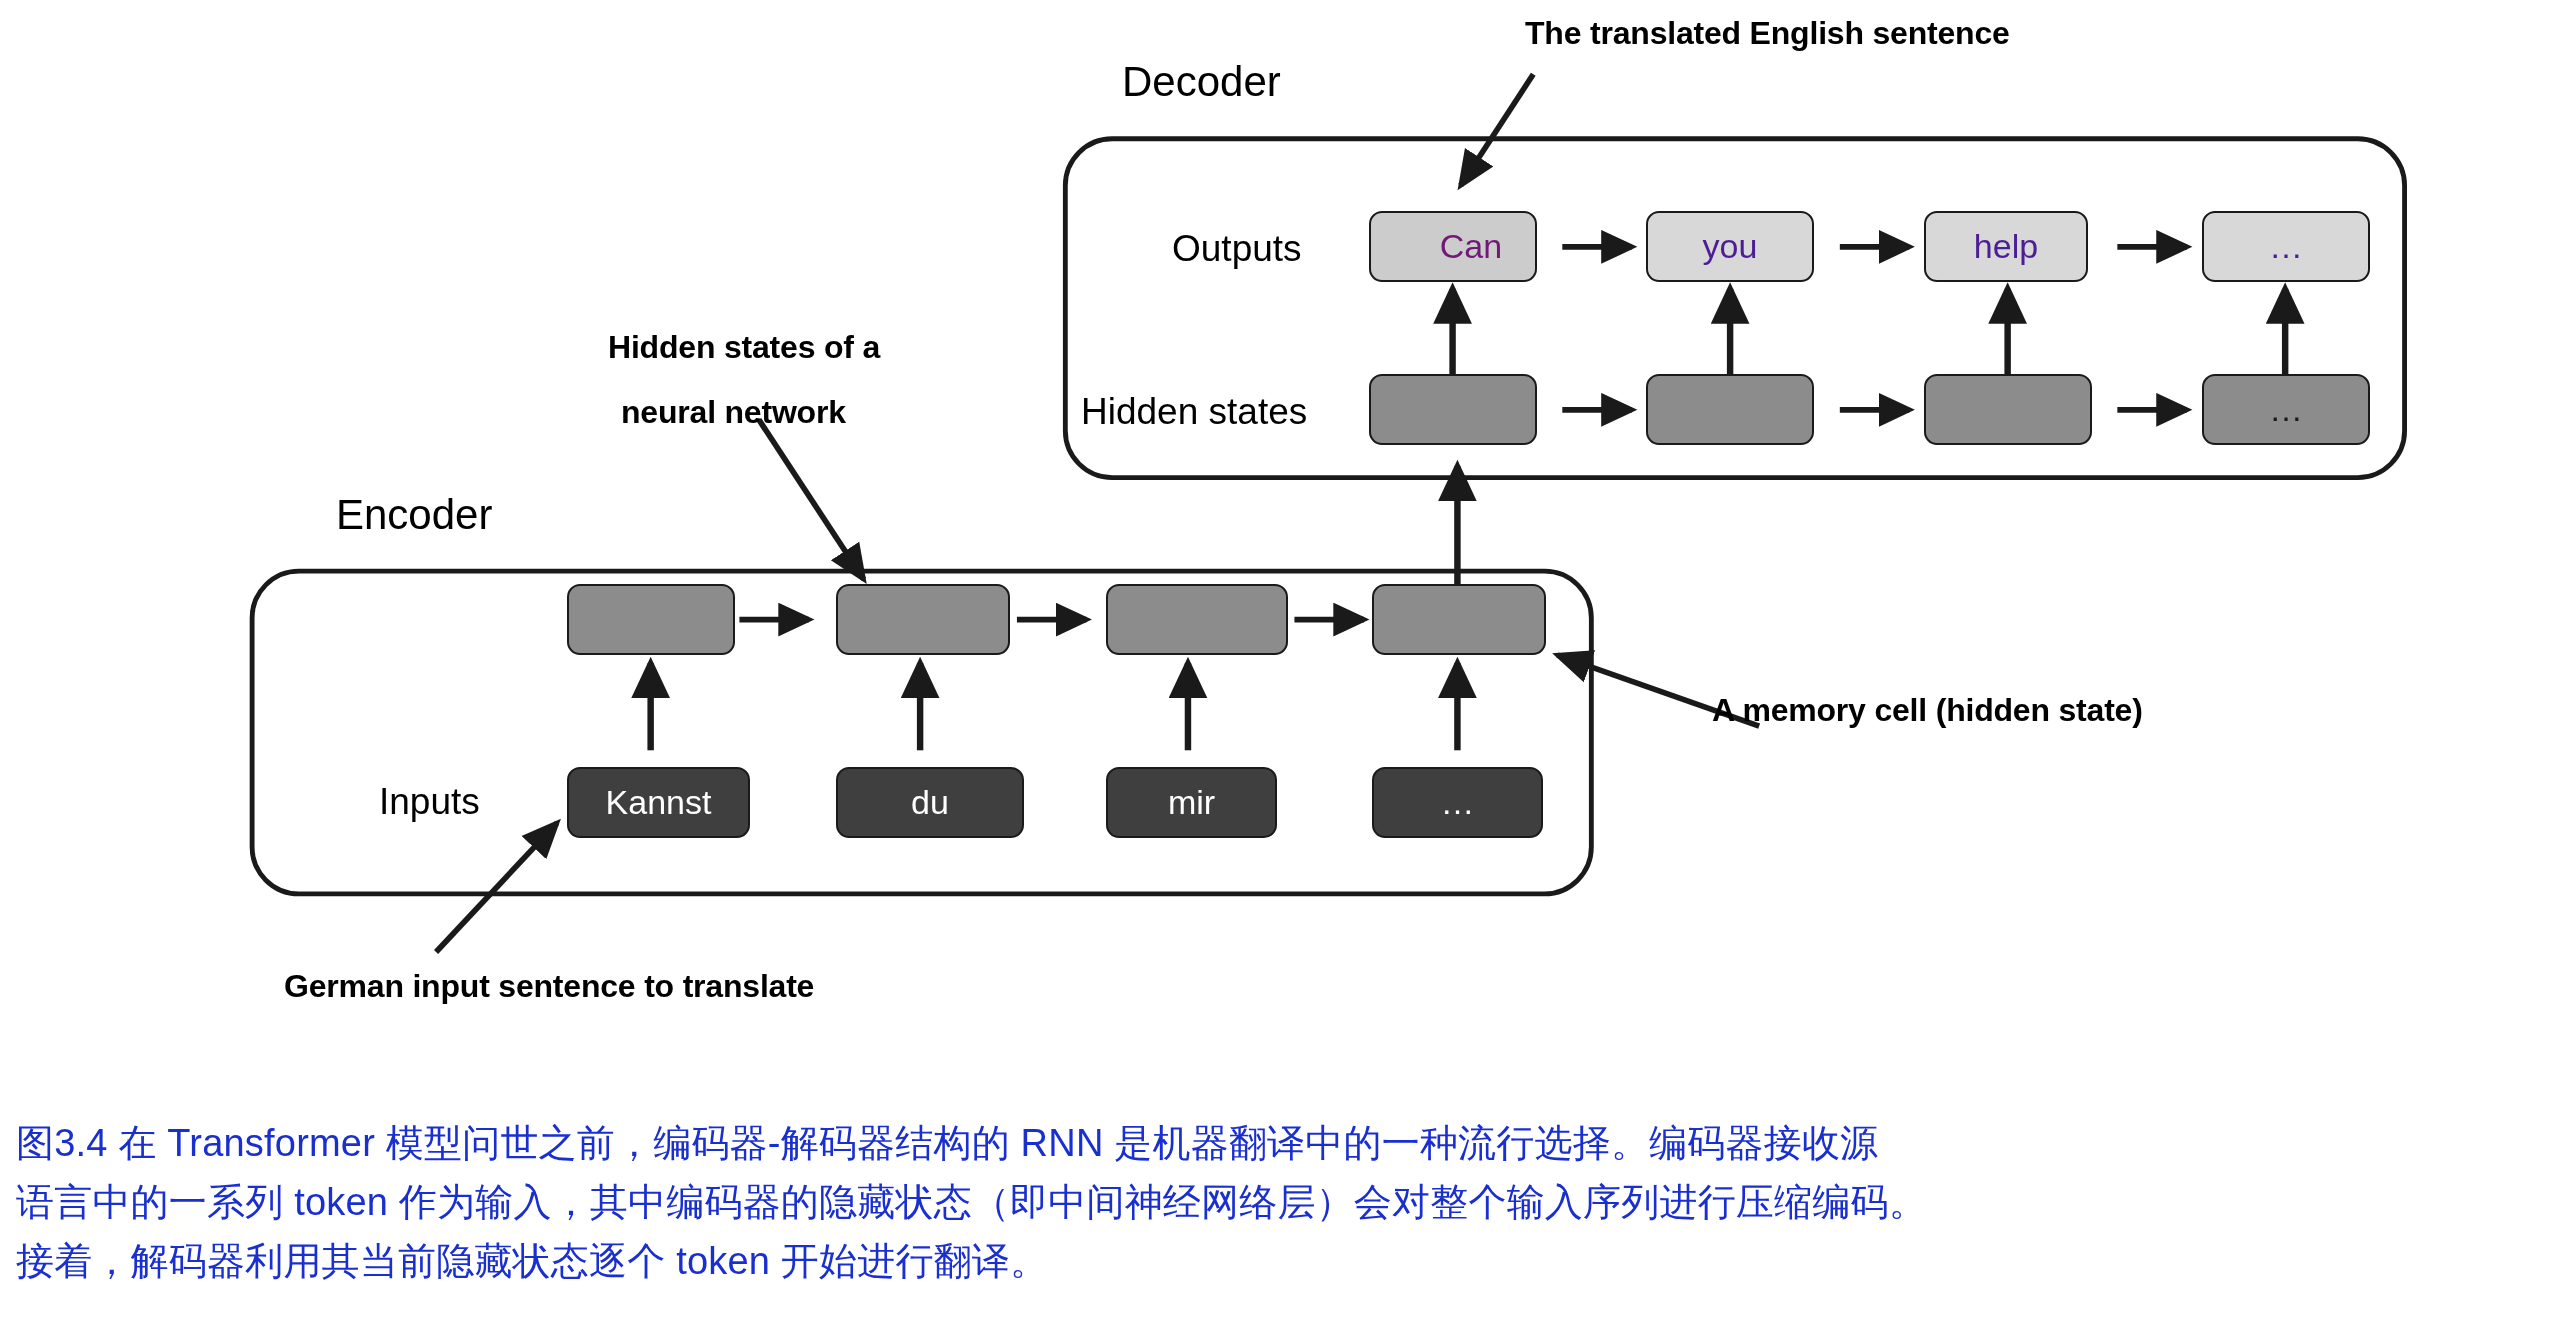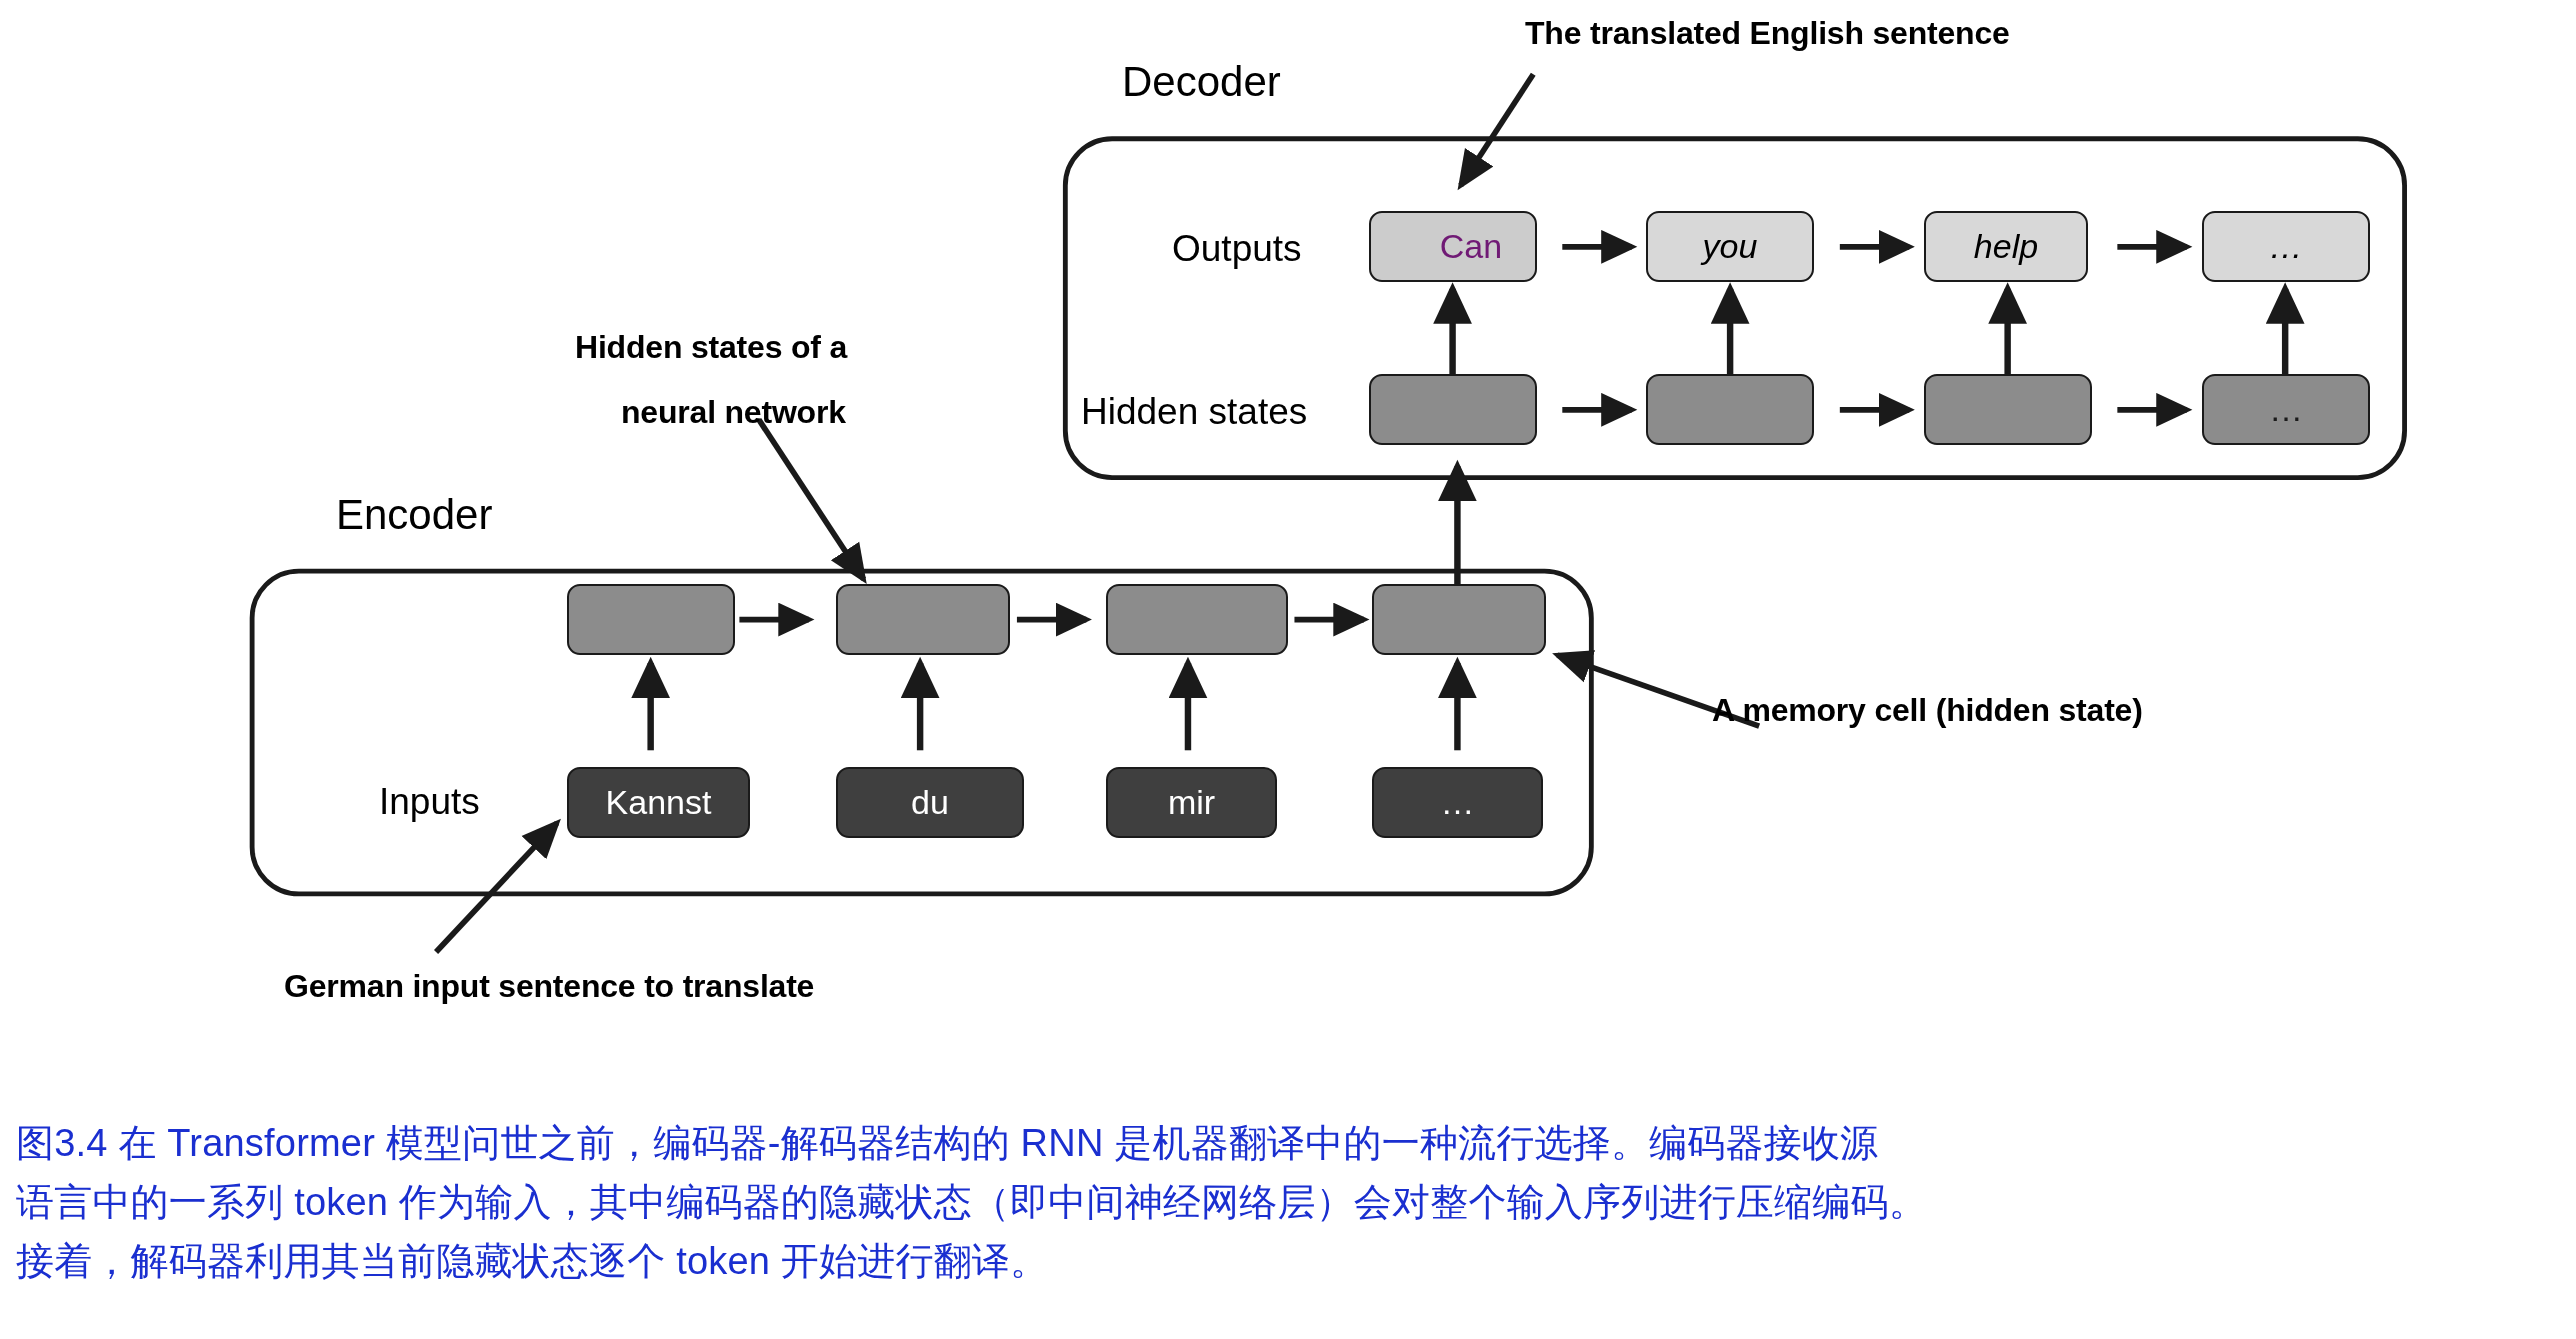--- a/index.html
+++ b/index.html
@@ -58,22 +58,21 @@
   .cell-hidden {
     background: #8c8c8c;
     color: #1a1a1a;
   }
   .cell-input {
     background: #3f3f3f;
     color: #ffffff;
   }
   .cell-output {
     background: #d8d8d8;
-    color: #000000;
-    font-style: italic;
+    color: #4c1d95;
   }
   .cell-output-first {
     background: #cccccc;
     color: #701a75;
     padding-left: 36px;
   }
   .caption {
     position: absolute;
     left: 16px;
     top: 1114px;
@@ -141,21 +140,21 @@
   </svg>
 
   <div class="lbl lbl-plain" style="left:1122px; top:58px; font-size:42px;">Decoder</div>
   <div class="lbl lbl-plain" style="left:336px; top:491px; font-size:42px;">Encoder</div>
 
   <div class="lbl lbl-plain" style="left:1172px; top:228px;">Outputs</div>
   <div class="lbl lbl-plain" style="left:1081px; top:391px;">Hidden states</div>
   <div class="lbl lbl-plain" style="left:379px; top:781px;">Inputs</div>
 
   <div class="lbl lbl-bold" style="left:1525px; top:14.5px;">The translated English sentence</div>
-  <div class="lbl lbl-bold" style="left:575px; top:329px;">Hidden states of a</div>
+  <div class="lbl lbl-bold" style="left:608px; top:329px;">Hidden states of a</div>
   <div class="lbl lbl-bold" style="left:621px; top:394px;">neural network</div>
   <div class="lbl lbl-bold" style="left:1712px; top:692px;">A memory cell (hidden state)</div>
   <div class="lbl lbl-bold" style="left:284px; top:968px;">German input sentence to translate</div>
 
   <div class="cell cell-output-first" style="left:1369px; top:211px; width:168px; height:71px;">Can</div>
   <div class="cell cell-output" style="left:1646px; top:211px; width:168px; height:71px;">you</div>
   <div class="cell cell-output" style="left:1924px; top:211px; width:164px; height:71px;">help</div>
   <div class="cell cell-output" style="left:2202px; top:211px; width:168px; height:71px;">…</div>
 
   <div class="cell cell-hidden" style="left:1369px; top:374px; width:168px; height:71px;"></div>

